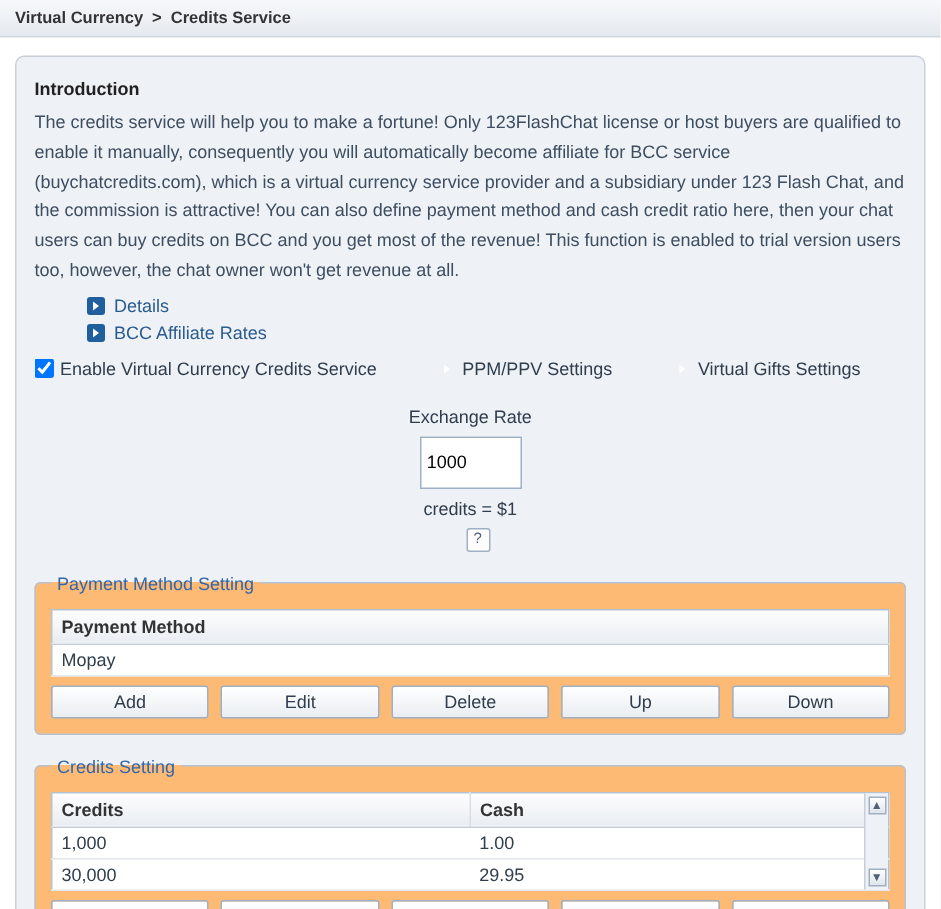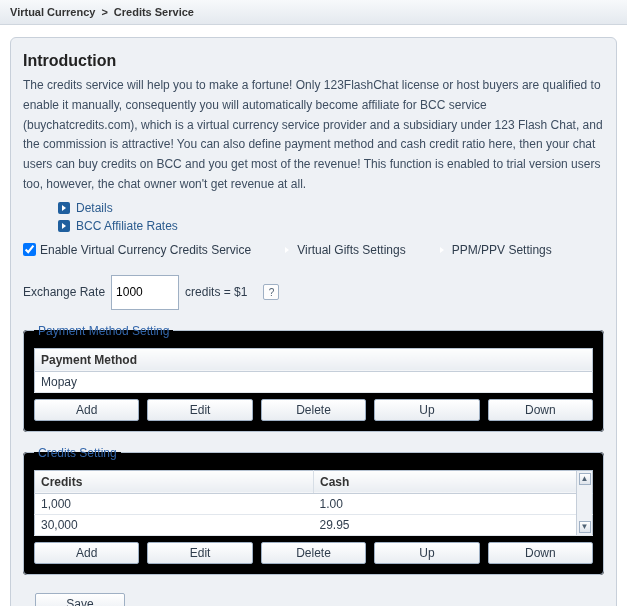--- a/index.html
+++ b/index.html
@@ -28,21 +28,21 @@
     margin: 12px 10px;
     padding: 14px 12px 18px 12px;
     border: 1px solid #c8d0da;
     border-radius: 6px;
     background: #eef1f5;
   }
   .section-title {
     font-weight: bold;
     color: #222;
     margin-bottom: 6px;
-    font-size: 16px;
+    font-size: 12px;
   }
   .intro-body {
     color: #3e4e61;
     line-height: 1.65;
     margin-bottom: 6px;
   }
   .link-row {
     display: flex;
     align-items: center;
     gap: 6px;
@@ -56,31 +56,32 @@
     border-radius: 2px;
     display: inline-flex;
     align-items: center;
     justify-content: center;
   }
   .link-row .arrow-icon svg { display:block; }
   .settings-row {
     margin-top: 10px;
     display: flex;
     align-items: center;
-    gap: 32px;
+    gap: 43px;
   }
   .cb-label { display:flex; align-items:center; gap:4px; color:#2f3d4d; }
   .cb-label input { margin:0; }
   .inline-link { display:flex; align-items:center; gap:6px; color:#2f3d4d; }
   .exchange-row {
     margin-top: 18px;
     display: flex;
     align-items: center;
     gap: 6px;
     color: #2f3d4d;
+    flex-direction: column;
   }
   .exchange-row input[type=text] {
     width: 68px;
     height: 35px;
     border: 1px solid #9fb0c4;
     background: #fff;
     padding: 0 4px;
     font-family: inherit;
     font-size: 12px;
   }
@@ -93,21 +94,21 @@
     align-items:center; justify-content:center;
     font-size:10px;
     border-radius:2px;
     margin-left:10px;
   }
   fieldset.group {
     border: 1px solid #b5c2d1;
     border-radius: 4px;
     margin: 14px 0 0 0;
     padding: 10px 10px 10px 10px;
-    background: #000000;
+    background: #fdba74;
   }
   fieldset.group legend {
     color: #3366aa;
     font-size: 12px;
     padding: 0 4px;
   }
   table.data {
     width: 100%;
     border-collapse: collapse;
     background: #fff;
@@ -203,29 +204,29 @@
     <label class="cb-label">
       <input type="checkbox" checked="" style="">
       <span>Enable Virtual Currency Credits Service</span>
     </label>
     <span class="inline-link">
       <span class="arrow-icon">
         <svg width="8" height="8" viewBox="0 0 8 8">
             <polygon points="2,1 6,4 2,7" fill="#fff"></polygon>
           </svg>
       </span>
-      <span>Virtual Gifts Settings</span>
+      <span>PPM/PPV Settings</span>
     </span>
     <span class="inline-link">
       <span class="arrow-icon">
         <svg width="8" height="8" viewBox="0 0 8 8">
             <polygon points="2,1 6,4 2,7" fill="#fff"></polygon>
           </svg>
       </span>
-      <span>PPM/PPV Settings</span>
+      <span>Virtual Gifts Settings</span>
     </span>
   </div>
 
   <div class="exchange-row">
     <span>Exchange Rate</span>
     <input type="text" value="1000" style="">
     <span>credits = $1</span>
     <span class="help-icon">?</span>
   </div>
 

